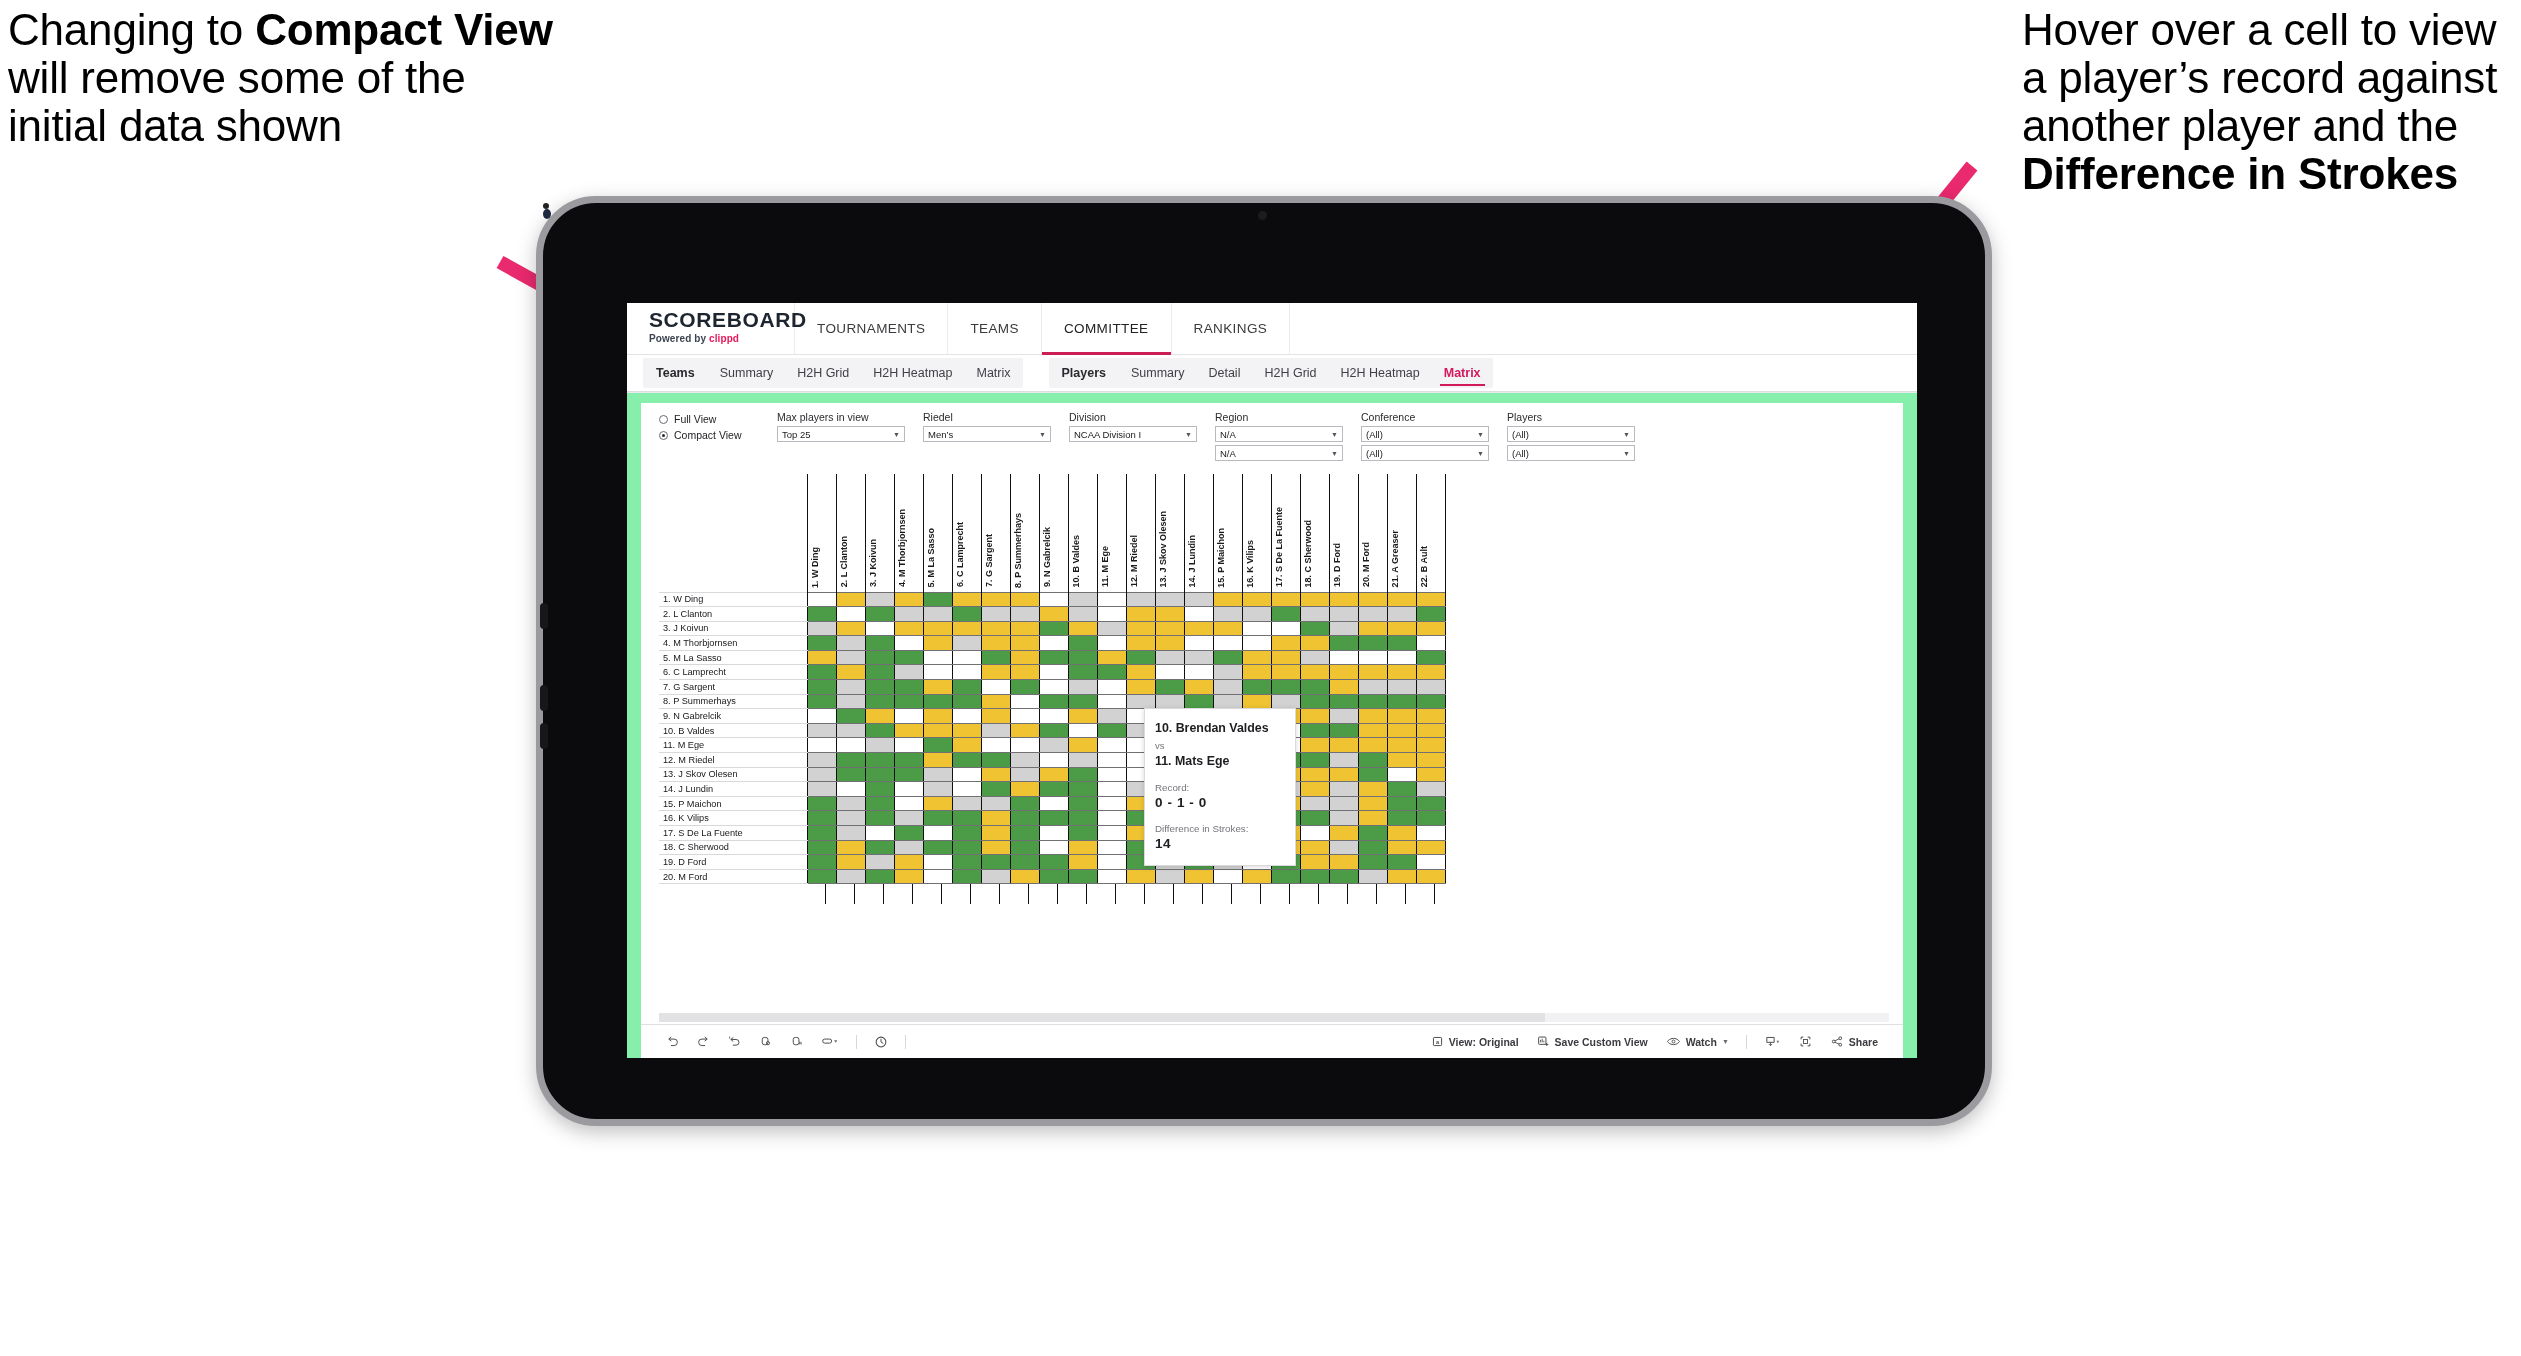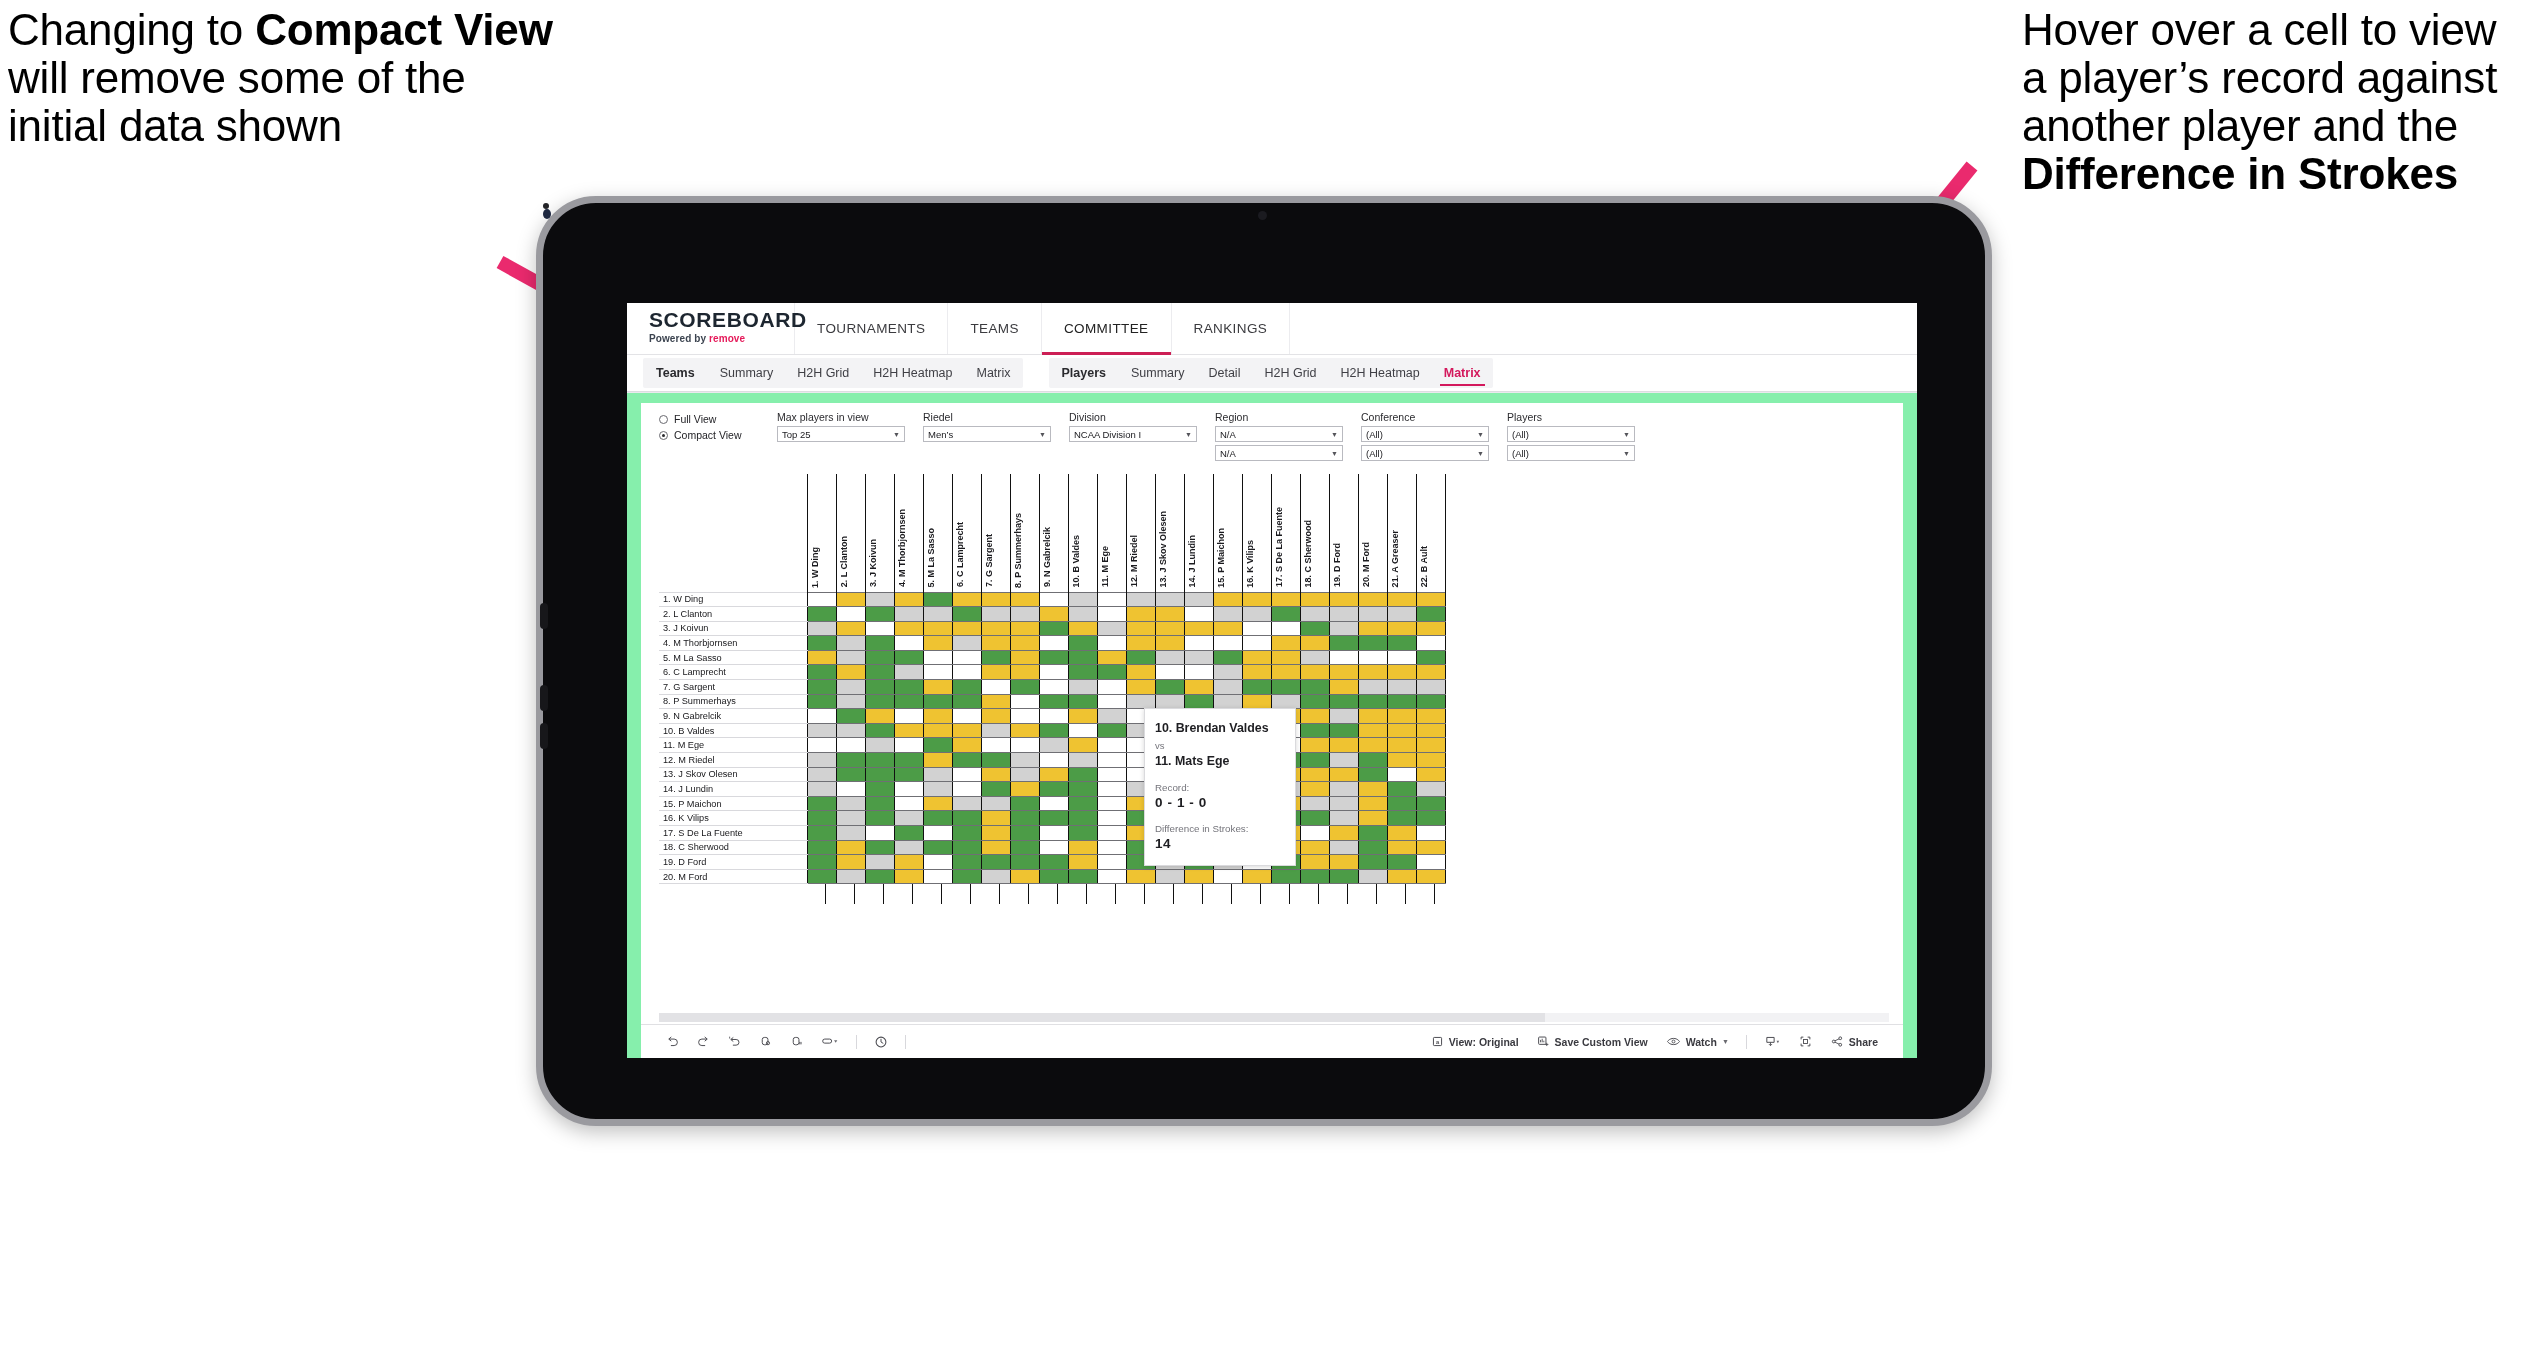--- a/index.html
+++ b/index.html
@@ -222,21 +222,21 @@
     <div id="btn-dot"></div>
     <div id="btn-cam"></div>
     <div class="tab-btn" id="btn-b"></div>
     <div class="tab-btn" id="btn-c"></div>
 
     <div id="screen">
 
       <div id="app-header">
         <div id="brand">
           <div class="wordmark">SCOREBOARD</div>
-          <div class="powered"><span style="color:#3c4450;font-weight:700">Powered by </span><span>remove</span></div>
+          <div class="powered"><span style="color:#3c4450;font-weight:700">Powered by </span><span>clippd</span></div>
         </div>
         <nav class="topnav" id="topnav">
             <a class="topnav-item">TOURNAMENTS</a>
             <a class="topnav-item">TEAMS</a>
             <a class="topnav-item active">COMMITTEE</a>
             <a class="topnav-item">RANKINGS</a>
           </nav>
       </div>
 
       <div id="subbar">

